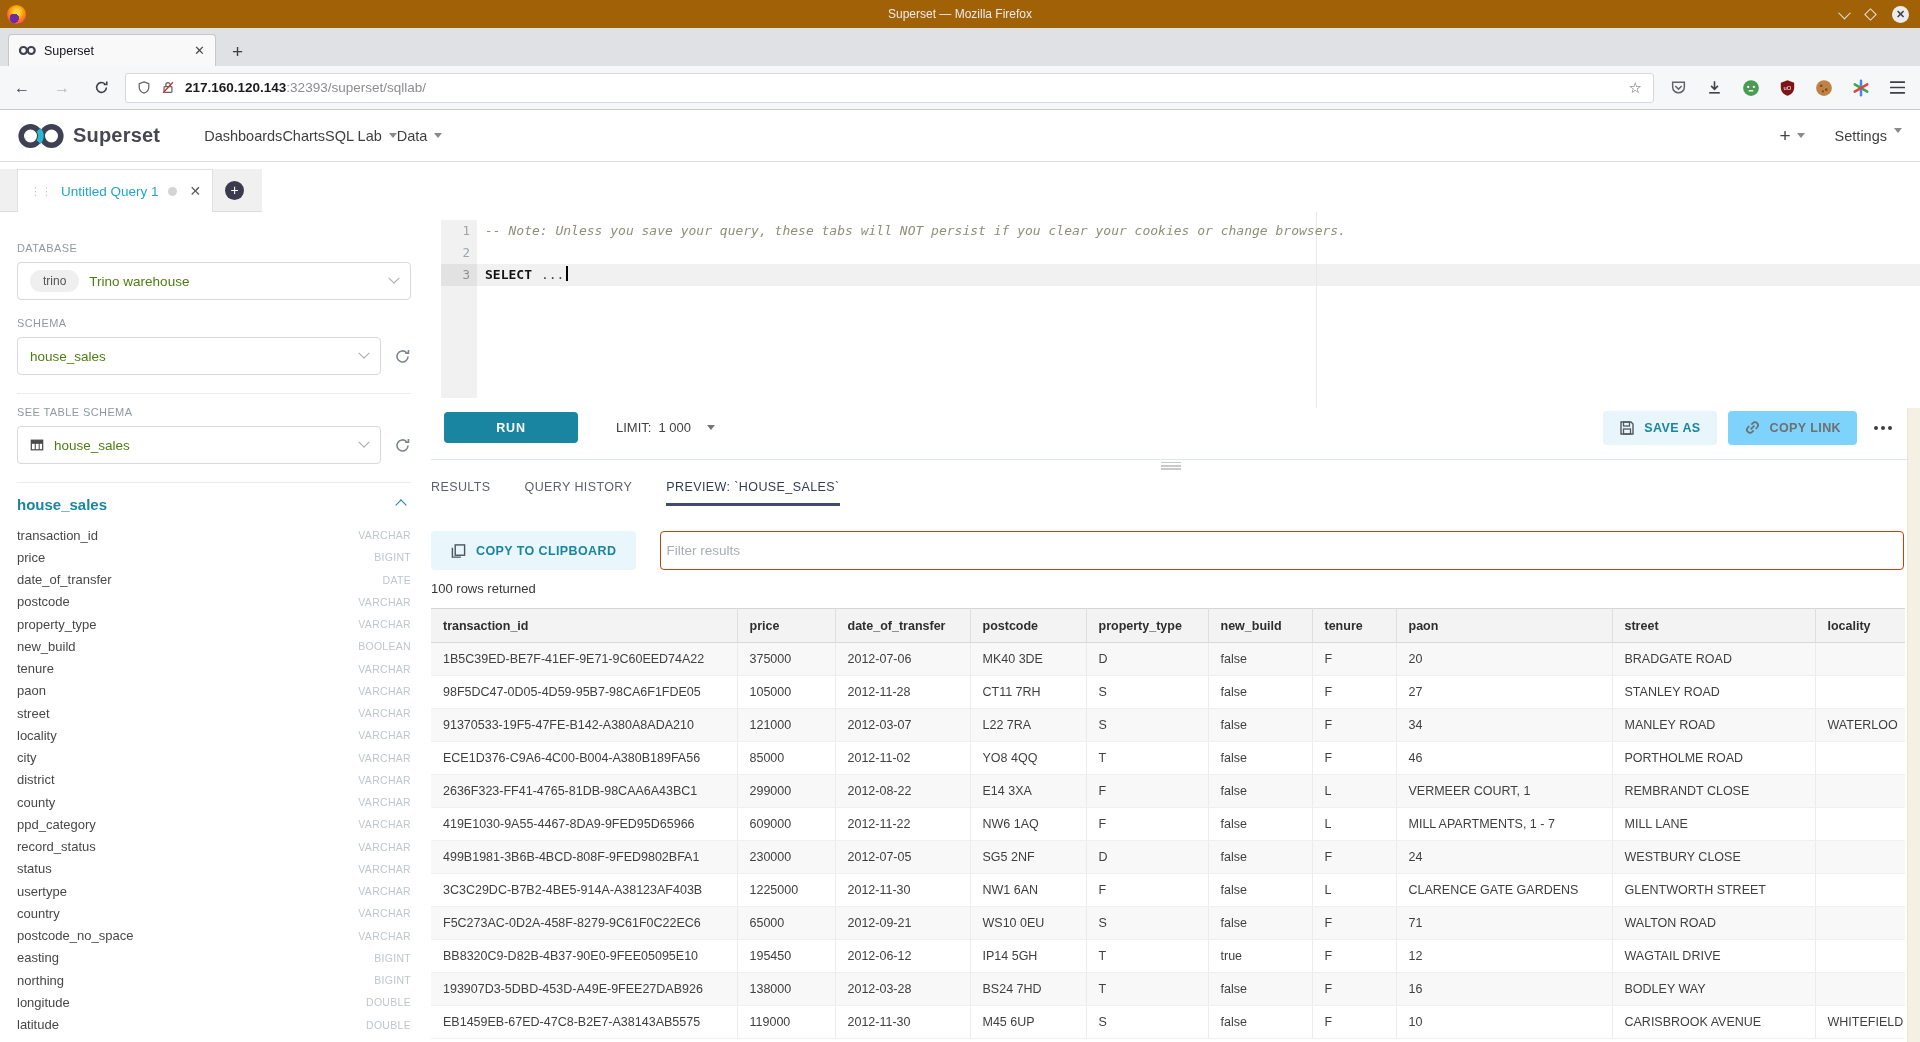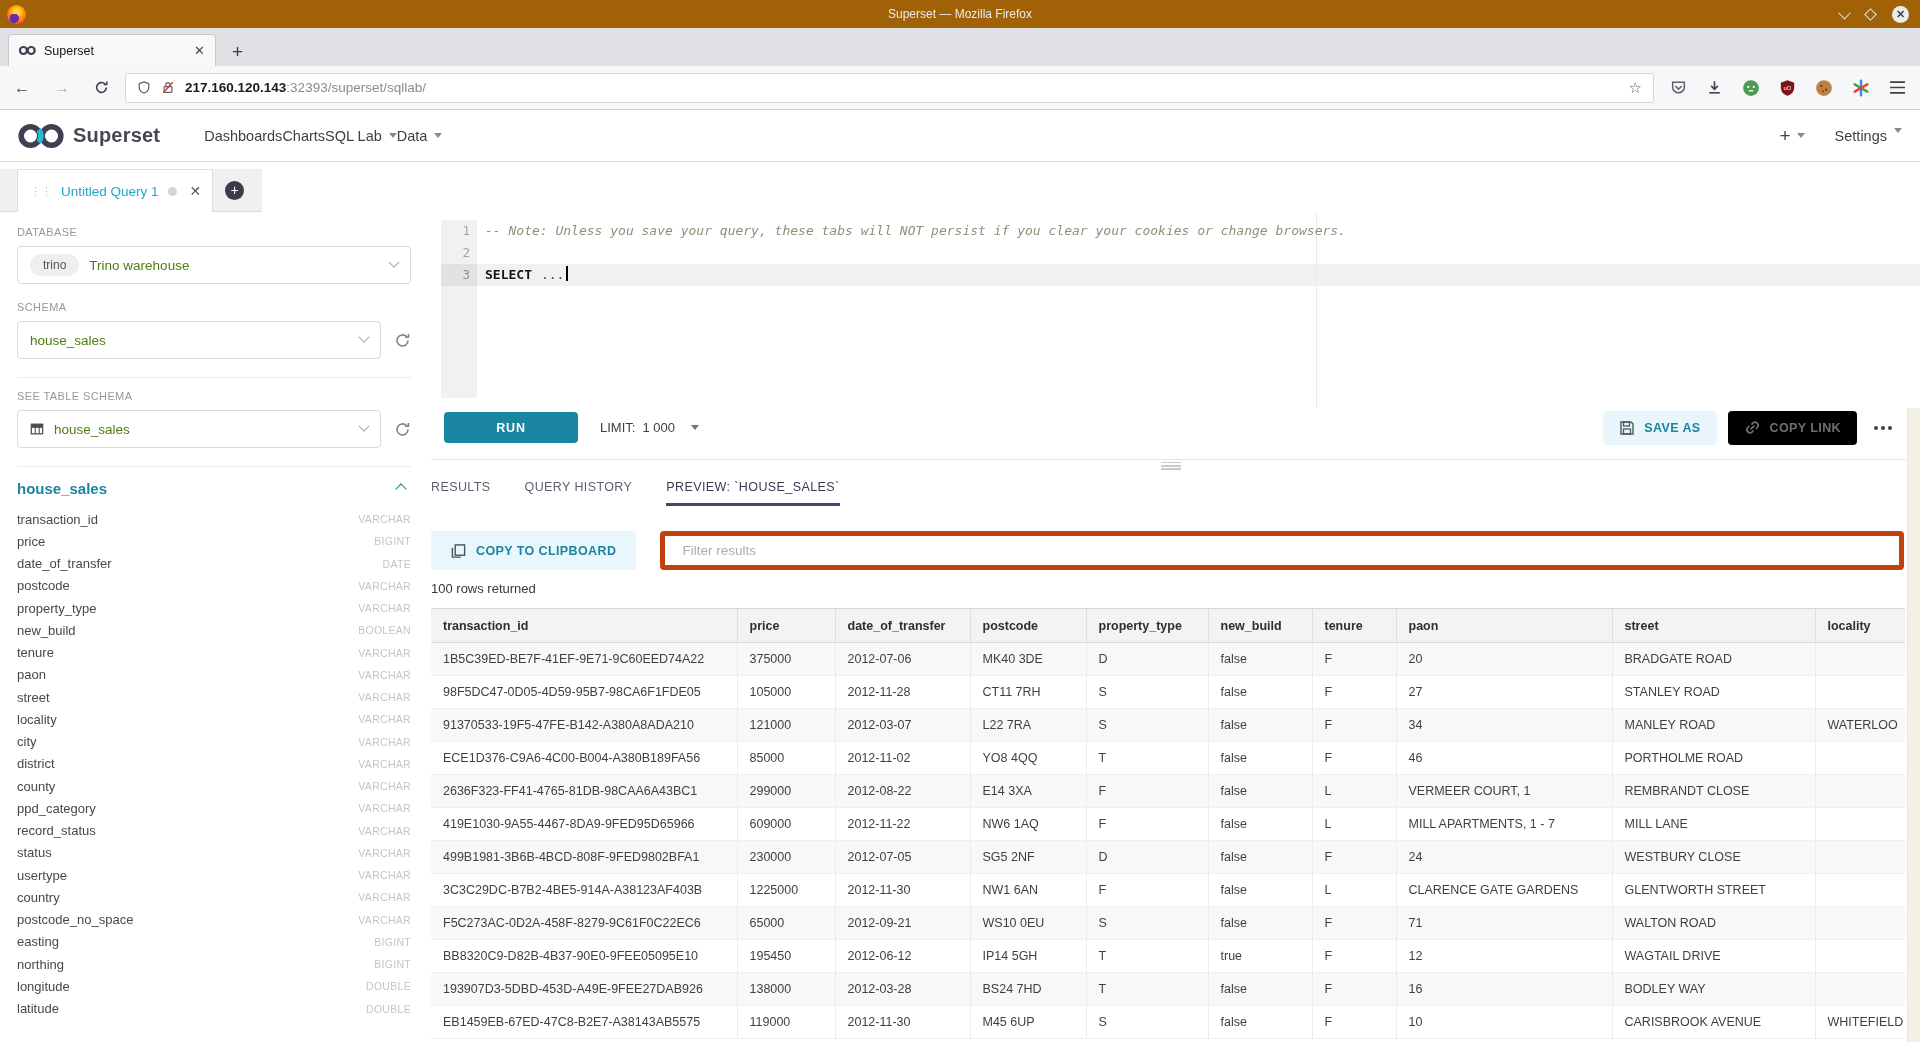--- a/index.html
+++ b/index.html
@@ -50,21 +50,21 @@
   .query-tab{position:absolute;left:17px;top:7px;width:196px;height:43px;background:#fff;border:1px solid #e0e0e0;border-bottom:none;display:flex;align-items:center;padding:0 12px;gap:9px}
   .drag-dots{color:#c2c2c2;font-size:11px;letter-spacing:0;display:flex}
   .query-tab-label{color:#20a7c9;font-size:13.5px;white-space:nowrap}
   .unsaved-dot{width:9px;height:9px;border-radius:50%;background:#d4d4d4;flex:none}
   .tab-close{color:#5a5a5a;font-size:14px;margin-left:4px}
   .add-tab{position:absolute;left:225px;top:19px;width:19px;height:19px;border-radius:50%;background:#3b3b4d;color:#fff;font-size:14px;line-height:18px;text-align:center}
 
   
   .main{display:flex;height:830px}
   .sidebar{width:431px;flex:none;padding:10px 20px 0 17px}
-  .sec-label{font-size:11px;color:#90999e;letter-spacing:.4px;margin-top:4px}
+  .sec-label{font-size:11px;color:#90999e;letter-spacing:.4px;margin-top:20px}
   .select-row{display:flex;align-items:center;gap:13px;margin-top:8px}
   .select{flex:1;height:38px;border:1px solid #d9d9d9;border-radius:4px;display:flex;align-items:center;padding:0 12px;gap:10px;background:#fff}
   .select-value{font-size:13.5px;color:#4d7c0f;flex:1;white-space:nowrap;overflow:hidden}
   .pill{background:#efefef;border-radius:12px;padding:4px 13px;font-size:12px;color:#555;flex:none}
   .chev{width:8px;height:8px;border-right:1.5px solid #ababab;border-bottom:1.5px solid #ababab;transform:rotate(45deg) translate(-2px,-2px);flex:none}
   .divider{height:1px;background:#ececec;margin-top:18px}
   .schema-head{display:flex;align-items:center;justify-content:space-between;margin-top:13px}
   .schema-title{color:#1a85a0;font-weight:bold;font-size:15px}
   .chev-up{width:8px;height:8px;border-right:1.7px solid #1a85a0;border-bottom:1.7px solid #1a85a0;transform:rotate(225deg);margin-right:6px}
   .col-list{margin-top:11px}
@@ -82,38 +82,38 @@
   .codelines{position:absolute;left:54px;top:8px;right:0}
   .cline{height:22px;line-height:22px;white-space:pre}
   .comment{color:#8f8f7a;font-style:italic}
   .kw{font-weight:bold;color:#141414}
   .code-rest{color:#444;margin-left:9px}
   .cursor{display:inline-block;width:1.5px;height:15px;background:#000;vertical-align:-2px;margin-left:2px}
   .print-margin{position:absolute;left:885px;top:0;bottom:0;width:1px;background:#e9e9e9}
 
   .toolbar{height:52px;display:flex;align-items:center;padding:0 28px 12px 13px;border-bottom:1px solid #d5eaf2}
   .run-btn{width:134px;height:31px;background:#1a85a0;color:#fff;font-weight:bold;font-size:12.5px;letter-spacing:.8px;border:none;border-radius:4px;font-family:inherit}
-  .limit{display:flex;align-items:center;margin-left:22px;font-size:13px;color:#3f3f3f}
+  .limit{display:flex;align-items:center;margin-left:38px;font-size:13px;color:#3f3f3f}
   .limit-value{margin-left:7px}
   .limit-caret{margin-left:16px;width:0;height:0;border-left:4px solid transparent;border-right:4px solid transparent;border-top:5px solid #757575}
   .tb-right{margin-left:auto;display:flex;align-items:center;gap:11px}
   .btn-saveas{height:34px;padding:0 16px;background:#e8f5fa;color:#1a85a0;font-weight:bold;font-size:12.5px;letter-spacing:.4px;border:none;border-radius:4px;display:flex;align-items:center;gap:9px;font-family:inherit}
-  .btn-copylink{height:34px;padding:0 16px;background:#000000;color:#6f6f6f;font-weight:bold;font-size:12.5px;letter-spacing:.4px;border:none;border-radius:4px;display:flex;align-items:center;gap:9px;font-family:inherit}
+  .btn-copylink{height:34px;padding:0 16px;background:#7dd3fc;color:#6f6f6f;font-weight:bold;font-size:12.5px;letter-spacing:.4px;border:none;border-radius:4px;display:flex;align-items:center;gap:9px;font-family:inherit}
   .more-dots{display:flex;gap:3px;margin-left:6px}
   .more-dots i{width:4px;height:4px;border-radius:50%;background:#3f3f3f}
 
   
   .south{flex:1;position:relative;overflow:hidden}
   .grip{position:absolute;top:2px;left:49%;width:20px;height:8px;background:repeating-linear-gradient(#c9c9c9 0 1.5px,transparent 1.5px 3.2px)}
   .res-tabs{display:flex;gap:34px;margin-top:20px}
   .res-tab{font-size:12.5px;font-weight:400;color:#5c5f6e;letter-spacing:.4px;padding-bottom:9px;border-bottom:3px solid transparent}
   .res-tab.active{color:#363b52;border-bottom-color:#404a77}
   .actions-row{display:flex;align-items:center;margin-top:25px}
   .btn-copyclip{height:39px;padding:0 20px;background:#e9f6fb;color:#1a85a0;font-weight:bold;font-size:12.5px;letter-spacing:.4px;border:none;border-radius:4px;display:flex;align-items:center;gap:10px;font-family:inherit}
-  .filter-input{flex:1;height:39px;border:5px solid #c2410c;border-radius:4px;padding:0 17px;font-size:13.5px;color:#333;margin-left:24px;margin-right:16px;font-family:inherit;outline:none}
+  .filter-input{flex:1;height:39px;border:1px solid #c2410c;border-radius:4px;padding:0 5px;font-size:13.5px;color:#333;margin-left:24px;margin-right:16px;font-family:inherit;outline:none}
   .filter-input::placeholder{color:#a9aeb3}
   .rowcount{margin-top:11px;font-size:13px;color:#373737}
   .results-table{margin-top:12px;border-collapse:collapse;table-layout:fixed;width:1474px}
   .results-table th{height:34px;background:#f3f3f3;font-size:12.5px;color:#2f2f2f;text-align:left;padding:0 12px;font-weight:bold;border-top:1px solid #d6d6d6;border-bottom:1px solid #d9d9d9;border-right:1px solid #dedede;white-space:nowrap;overflow:hidden}
   .results-table th:last-child{border-right:none}
   .results-table td{height:33px;font-size:12.5px;color:#3f3f3f;padding:0 12px;border-right:1px solid #ececec;border-bottom:1px solid #f0f0f0;white-space:nowrap;overflow:hidden}
   .results-table td:last-child{border-right:none}
   .results-table tbody tr:nth-child(odd) td{background:#f8f8f8}
   .results-table th:nth-child(1){width:306px}
   .results-table th:nth-child(2){width:98px}

